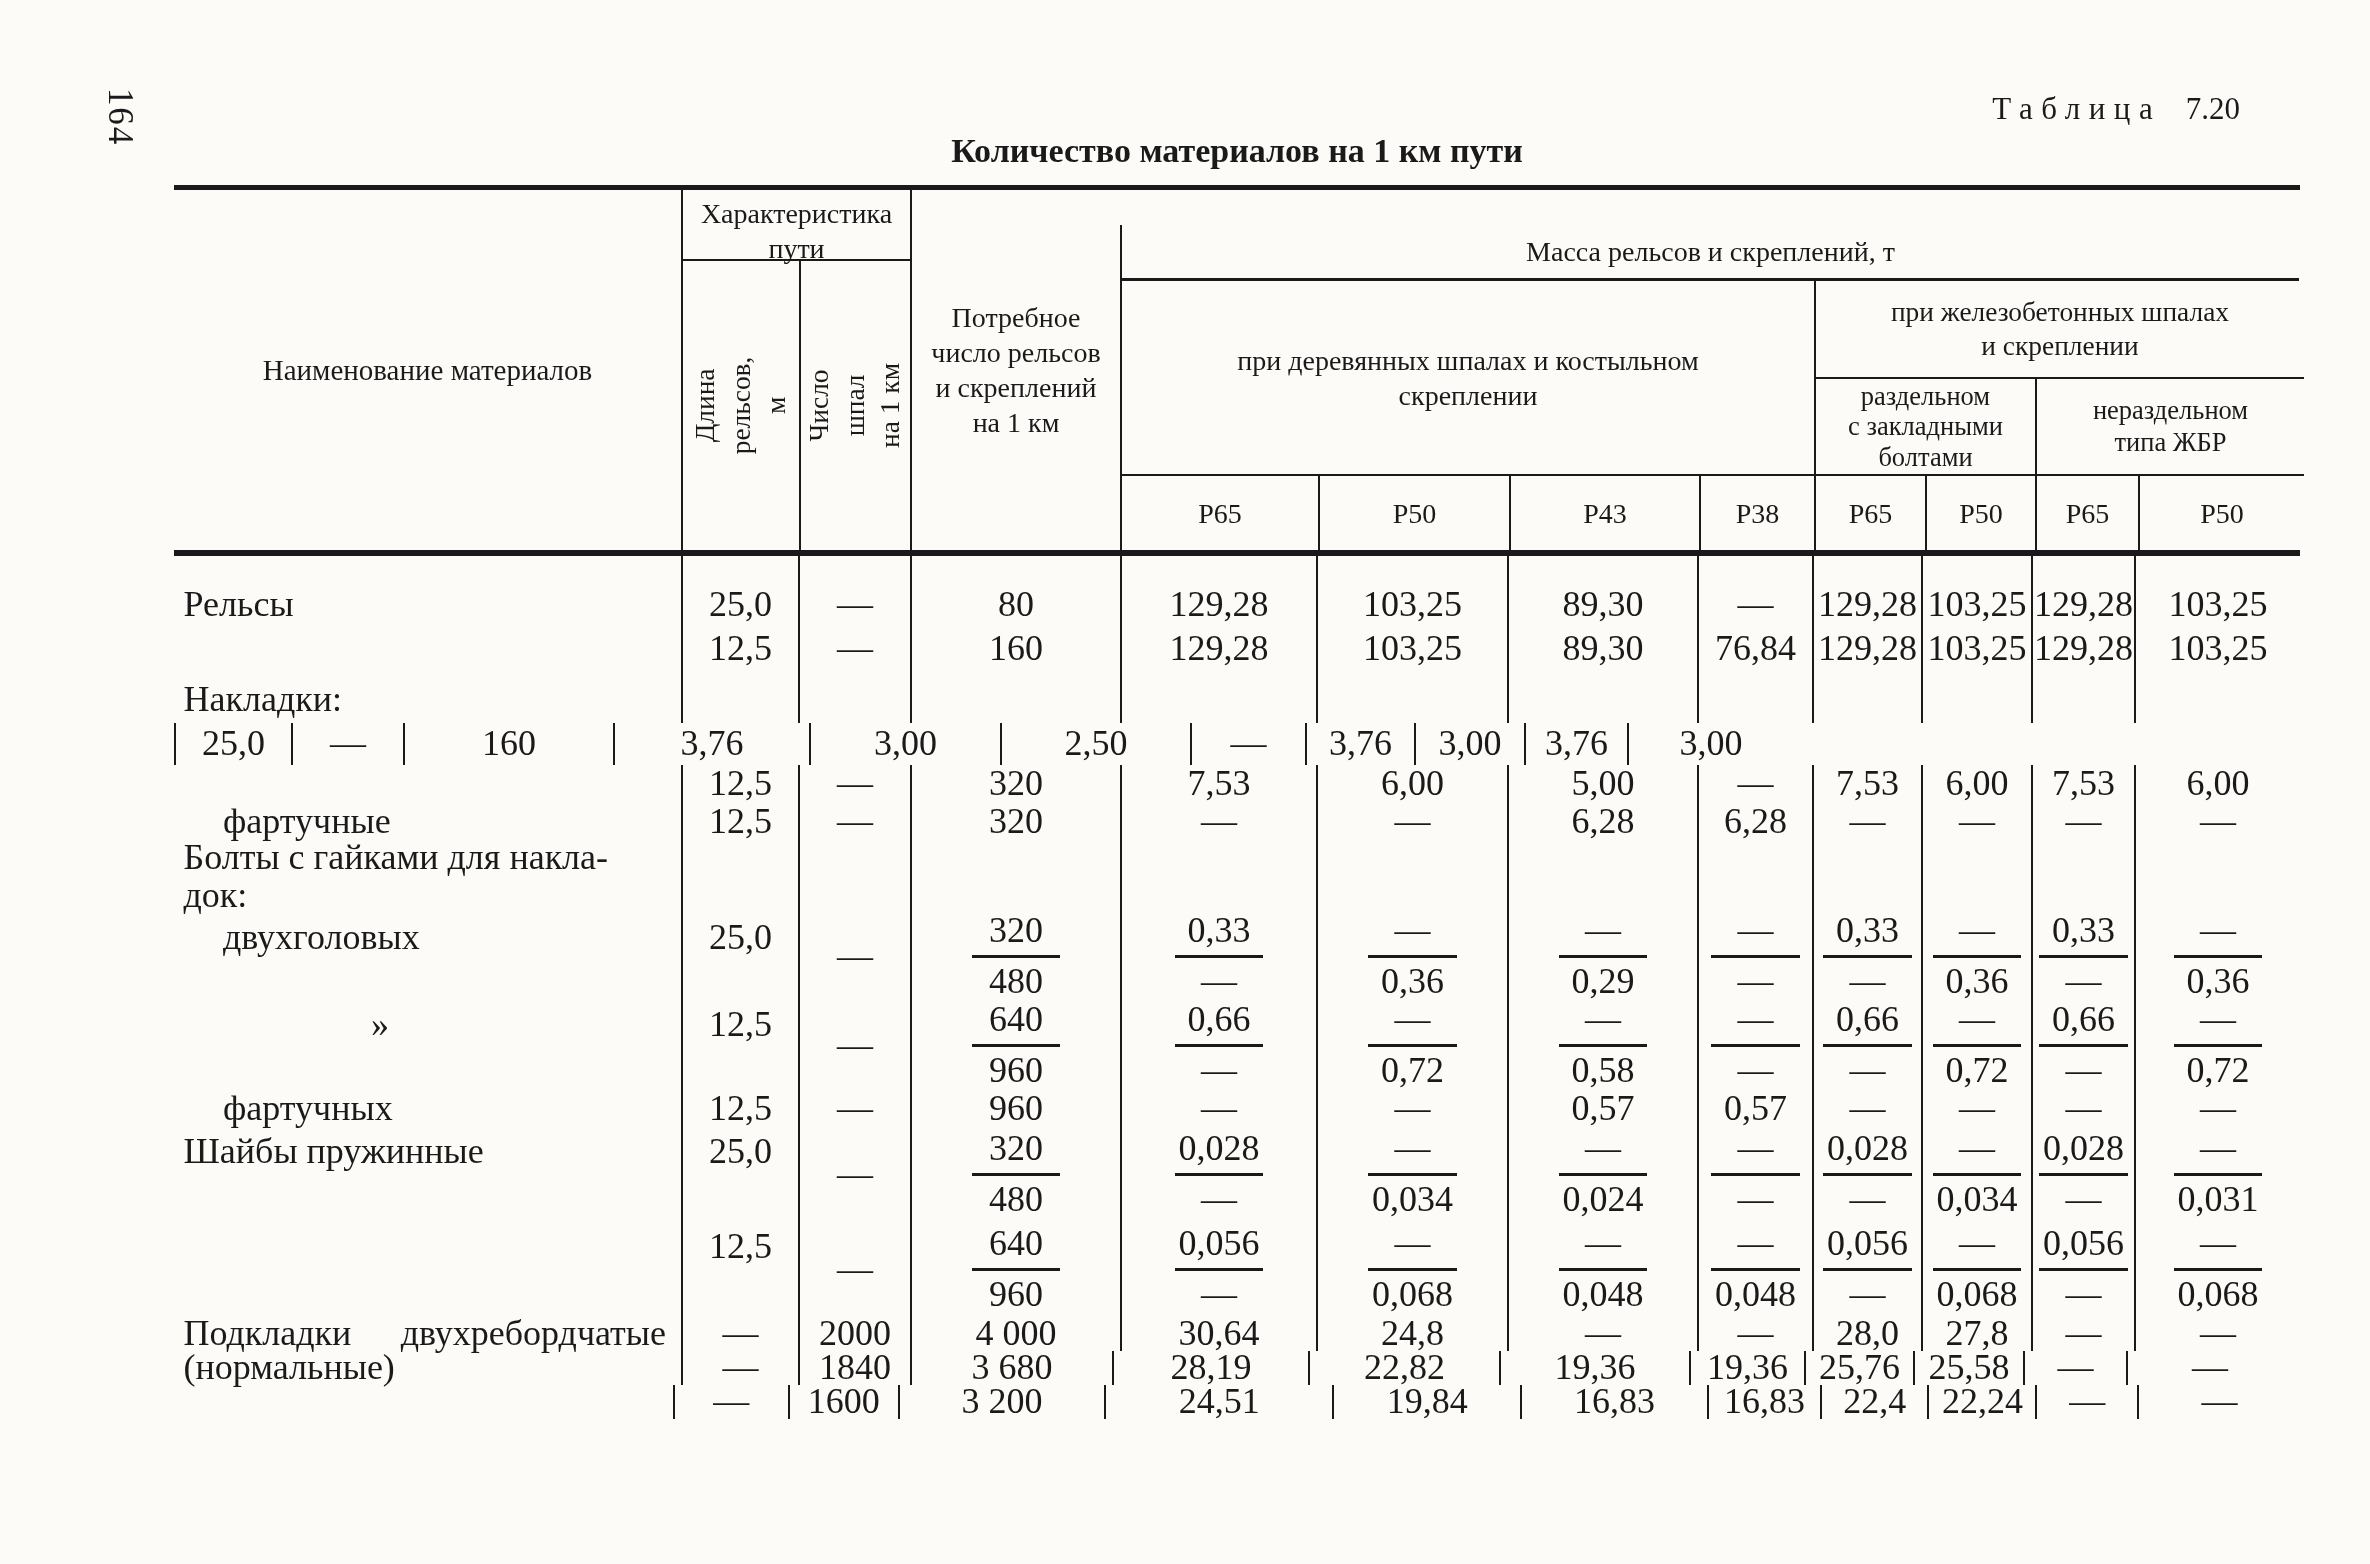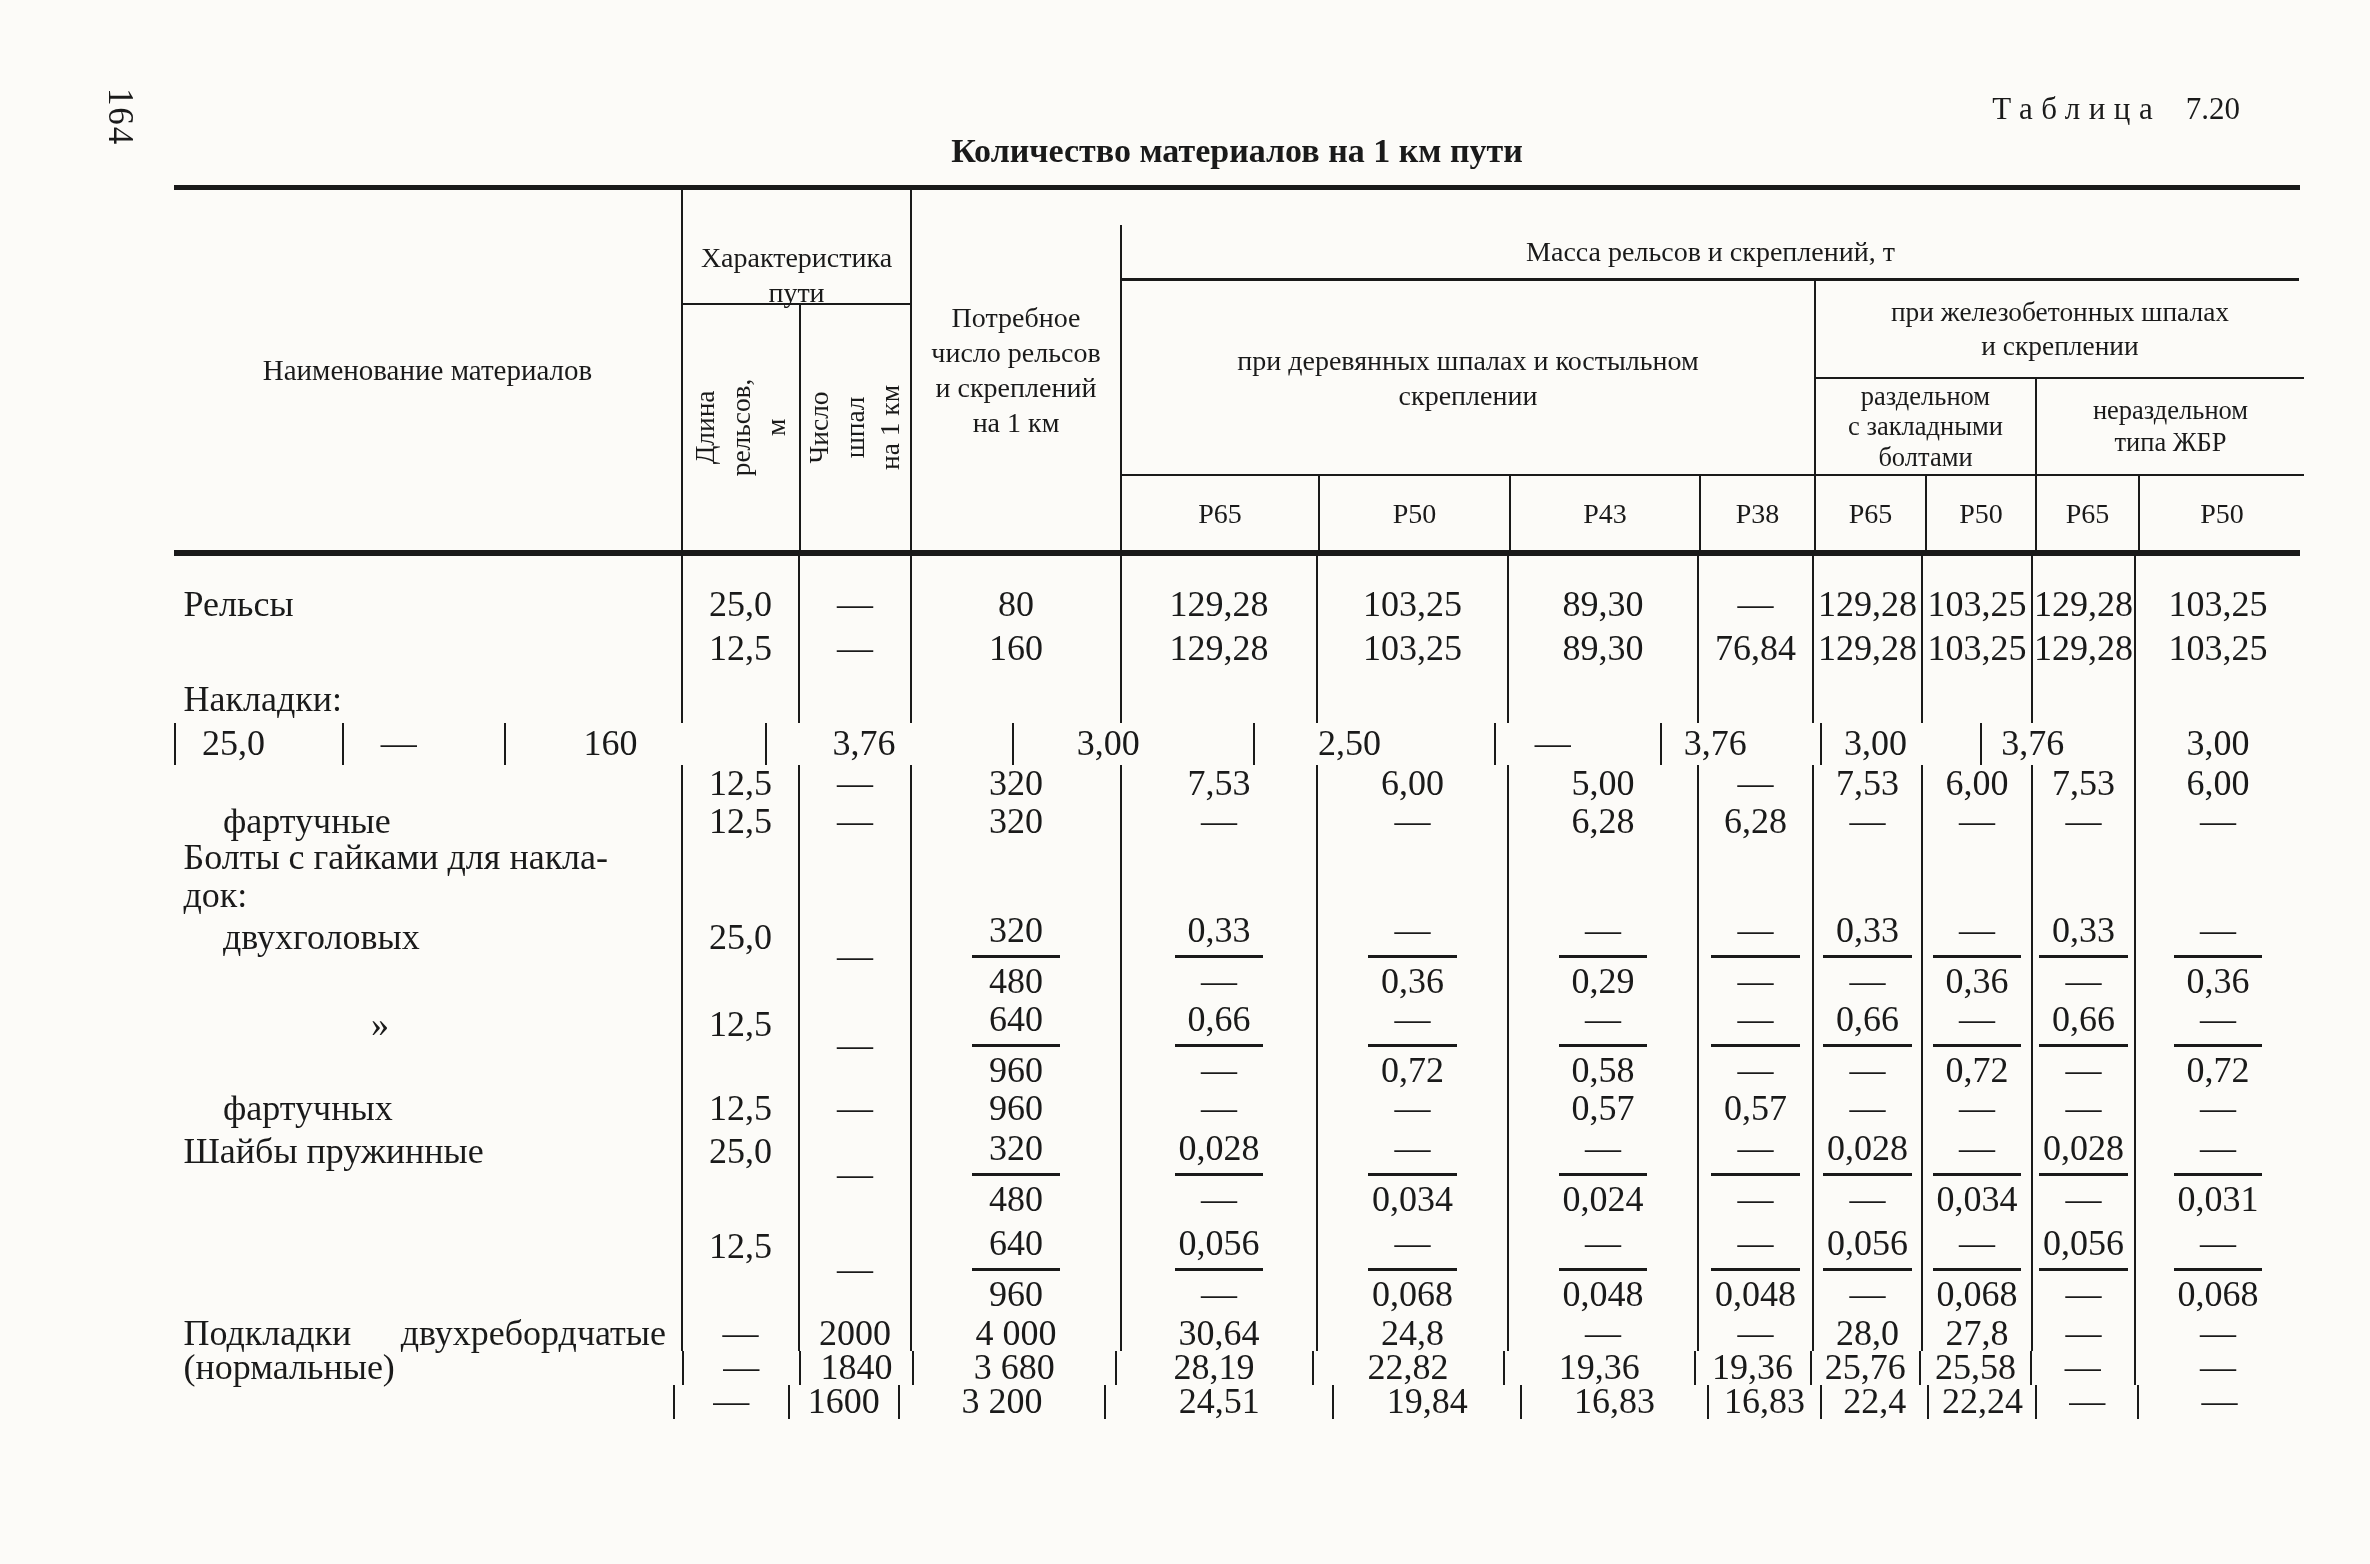--- a/index.html
+++ b/index.html
@@ -42,21 +42,21 @@
     font-size:28px;line-height:1.25;
   }
   .htext{white-space:pre-line;text-align:center;}
   .hcell{display:flex;align-items:center;justify-content:center;box-sizing:border-box;}
   .hgroup{display:flex;flex-direction:column;box-sizing:border-box;}
   .c-name{width:507px;font-size:29px;}
   .c-char{width:229px;border-left:2.8px solid var(--ink);}
   .char-title{
     height:71px;border-bottom:2.8px solid var(--ink);
     display:flex;align-items:center;justify-content:center;
-    font-size:28px;padding-top:13px;box-sizing:border-box;margin-top:44px;
+    font-size:28px;padding-top:13px;box-sizing:border-box;
   }
   .char-body{flex:1;display:flex;}
   .vcell{display:flex;align-items:center;justify-content:center;box-sizing:border-box;overflow:visible;}
   .c-len{width:117px;}
   .c-shp{width:112px;border-left:2.8px solid var(--ink);}
   .vtext{
     transform:rotate(-90deg);
     white-space:pre-line;text-align:center;
     font-size:27.4px;line-height:1.3;display:inline-block;
   }
@@ -89,21 +89,21 @@
     font-size:26.5px;line-height:1.2;box-sizing:border-box;
   }
   .ptypes{flex:1;display:flex;}
   .ptcell{
     display:flex;align-items:center;justify-content:center;
     font-size:28px;box-sizing:border-box;text-align:center;
   }
   .ptcell.bl{border-left:2.8px solid var(--ink);}
   
   .tbody{padding-bottom:57px;font-size:36px;}
-  .row{display:flex;justify-content:space-between;}
+  .row{display:flex;}
   .cell{
     display:flex;align-items:center;justify-content:center;
     box-sizing:border-box;border-left:2.8px solid var(--ink);
     line-height:1.05;
   }
   .cell.lbl{
     border-left:none;justify-content:flex-start;
     padding-left:9.5px;align-items:center;
   }
   .cell.lbl .l1{white-space:pre-line;}

